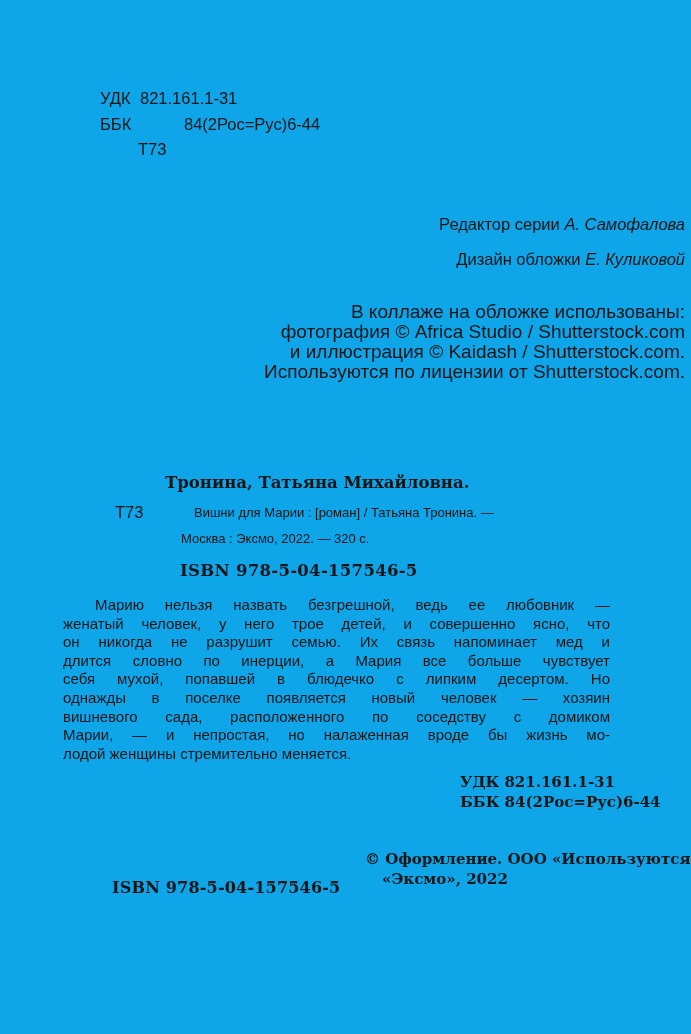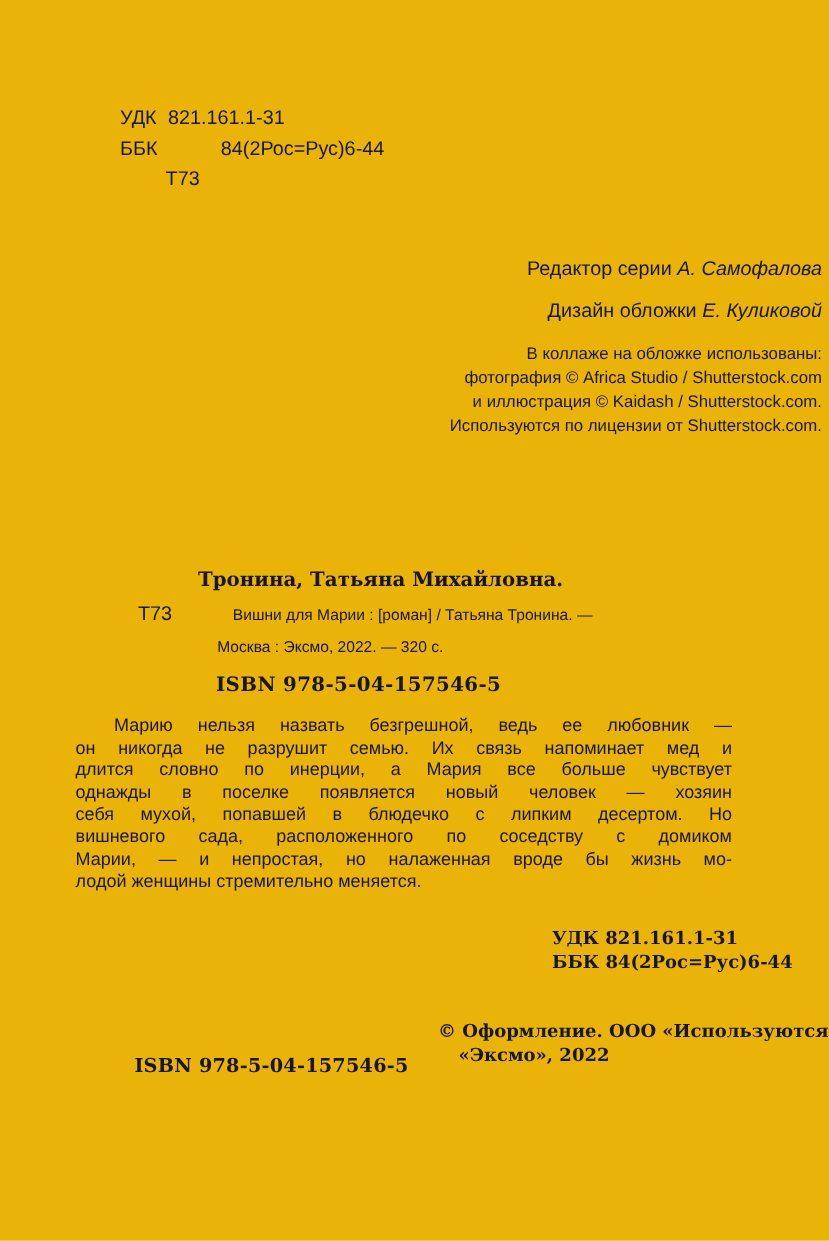--- a/index.html
+++ b/index.html
@@ -1,21 +1,21 @@
 <!DOCTYPE html>
 <html><head>
 <meta charset="utf-8">
 <style>
   html, body { margin: 0; padding: 0; background: #e8e8e8; }
   .page {
     position: relative;
     width: 691px;
     height: 1034px;
     margin: 0 auto;
-    background: #eab308;
+    background: #0ea5e9;
     color: #161616;
     font-family: "Liberation Sans", "DejaVu Sans", sans-serif;
     overflow: hidden;
   }
   .abs { position: absolute; }
 
   
   .top-class {
     left: 100px; top: 86px;
     font-size: 16.5px; line-height: 25.5px;
@@ -26,21 +26,21 @@
   .top-class .sign-row   { padding-left: 38px; }
 
   
   .credits {
     left: 25px; top: 214px; width: 660px;
     text-align: right;
   }
   .credit-line { font-size: 16.5px; line-height: 21px; }
   .credit-line + .credit-line { margin-top: 14px; }
   .credit-name { font-style: italic; margin-left: 0.28em; }
-  .collage { margin-top: 14px; font-size: 14px; line-height: 20px; }
+  .collage { margin-top: 32px; font-size: 19px; line-height: 20px; }
 
   
   .author-heading {
     left: 165px; top: 472px;
     font-family: "DejaVu Serif", serif;
     font-weight: bold; font-size: 16.5px; line-height: 22px;
   }
   .catalog-sign { left: 115px; top: 500px; font-size: 16.5px; line-height: 25.5px; }
   .catalog-entry {
     left: 165px; top: 500px; width: 468px;
@@ -123,24 +123,25 @@
 
   <div class="abs catalog-entry">
     <div class="entry-line-1">Вишни для Марии : [роман] / Татьяна Тронина. —</div>
     <div class="entry-line-2">Москва : Эксмо, 2022. — 320 с.</div>
   </div>
 
   <div class="abs catalog-isbn">ISBN 978-5-04-157546-5</div>
 
   <div class="abs annotation">
     <div class="ann-line first">Марию нельзя назвать безгрешной, ведь ее любовник —</div>
+    <div class="ann-line">женатый человек, у него трое детей, и совершенно ясно, что</div>
     <div class="ann-line">он никогда не разрушит семью. Их связь напоминает мед и</div>
     <div class="ann-line">длится словно по инерции, а Мария все больше чувствует</div>
+    <div class="ann-line">себя мухой, попавшей в блюдечко с липким десертом. Но</div>
     <div class="ann-line">однажды в поселке появляется новый человек — хозяин</div>
-    <div class="ann-line">себя мухой, попавшей в блюдечко с липким десертом. Но</div>
     <div class="ann-line">вишневого сада, расположенного по соседству с домиком</div>
     <div class="ann-line">Марии, — и непростая, но налаженная вроде бы жизнь мо-</div>
     <div class="ann-line last">лодой женщины стремительно меняется.</div>
   </div>
 
   <div class="abs udk-right">
     <div>УДК 821.161.1-31</div>
     <div>ББК 84(2Рос=Рус)6-44</div>
   </div>
 

